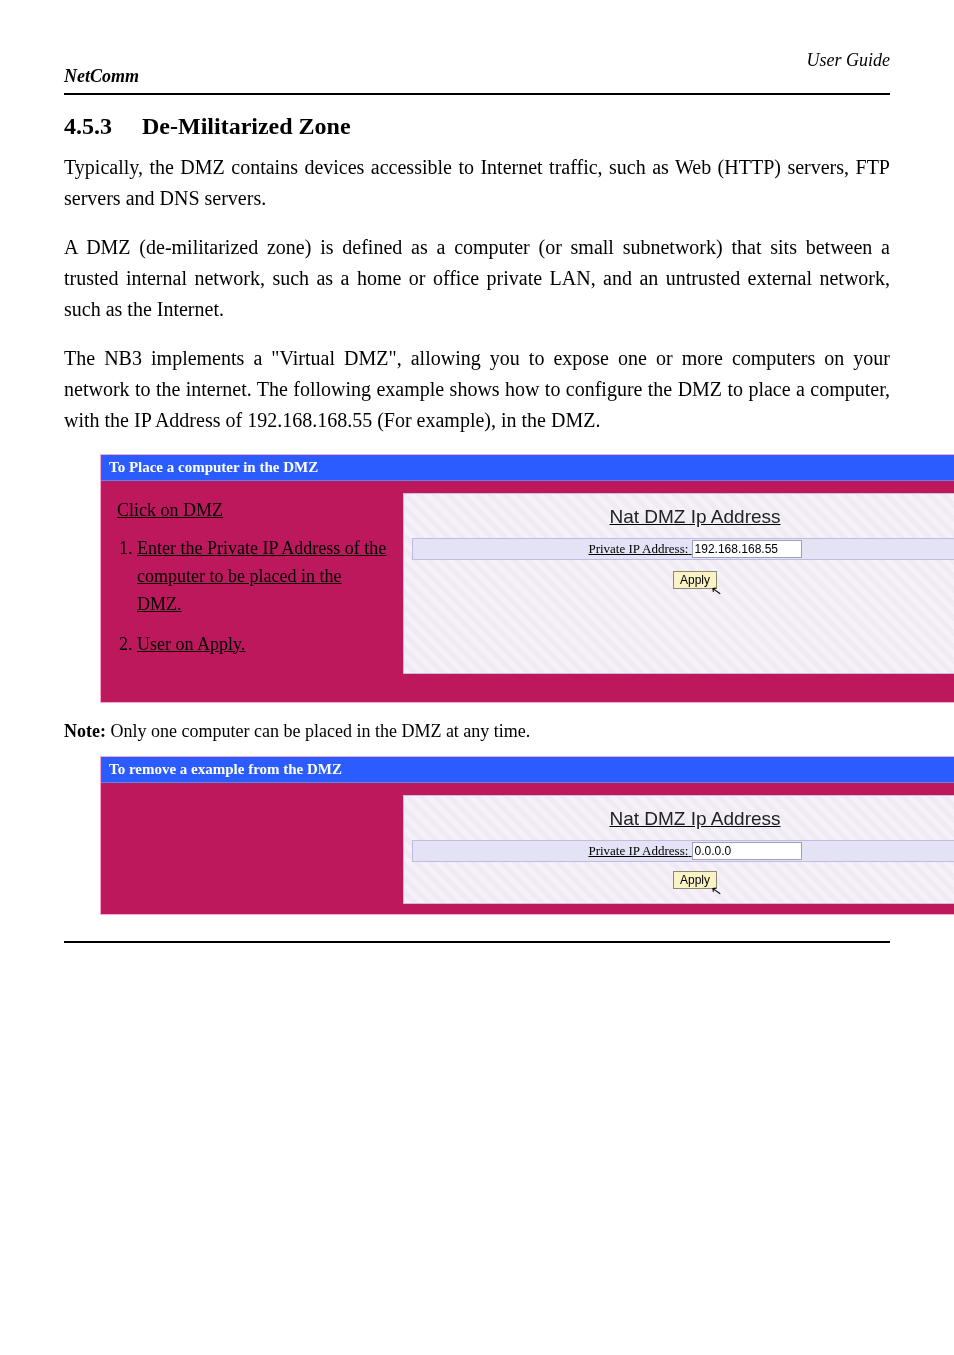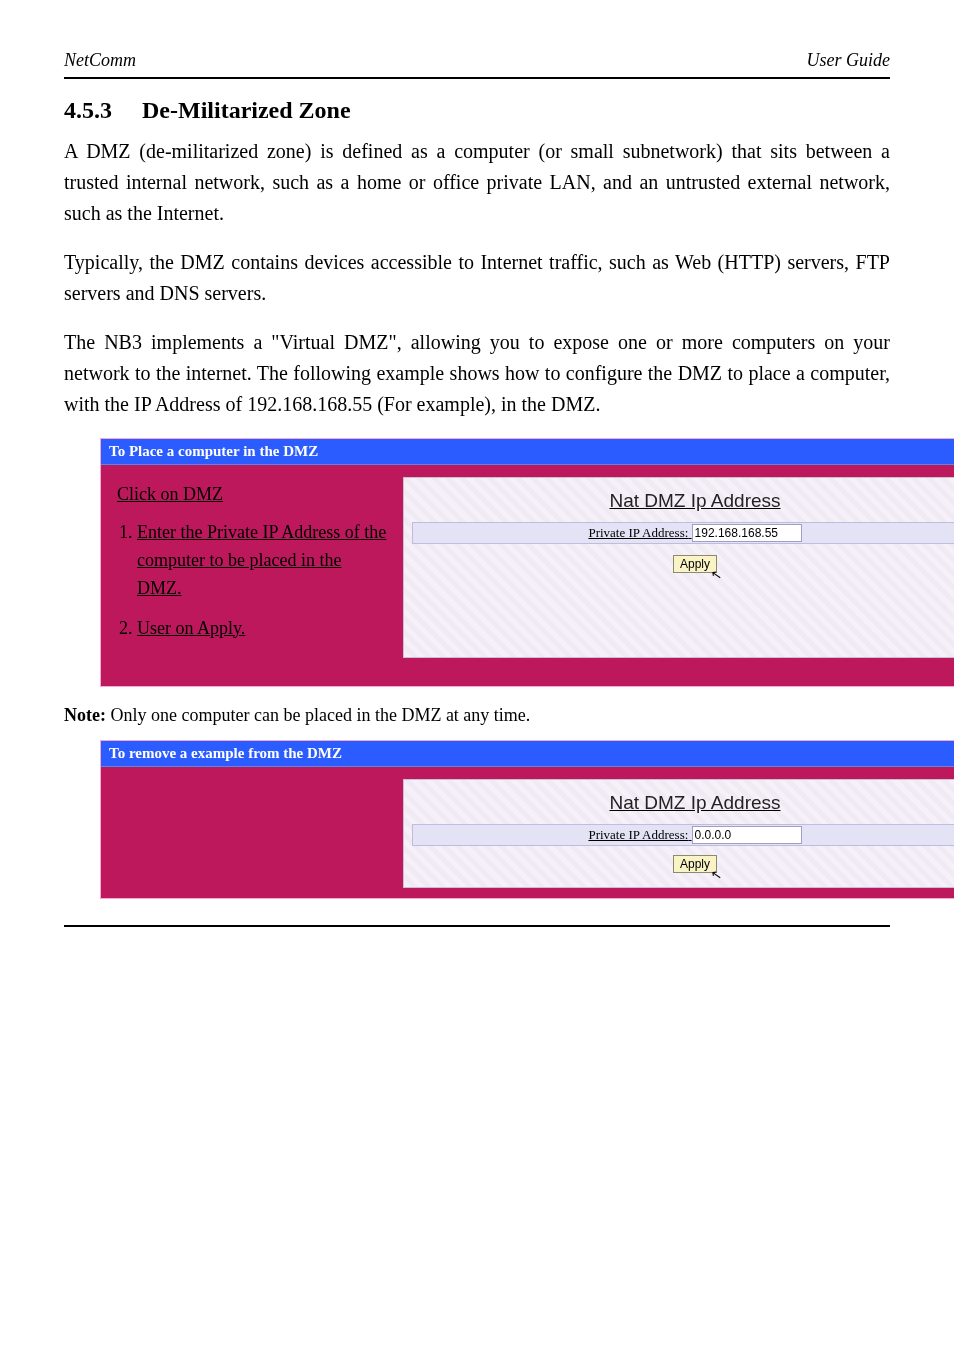--- a/index.html
+++ b/index.html
@@ -20,21 +20,21 @@
     margin: 6px 0 18px 0;
   }
   .header-row {
     display: flex;
     justify-content: space-between;
     font-size: 18px;
     font-style: italic;
     font-family: "Times New Roman", serif;
     margin-bottom: 6px;
   }
-  .header-left { font-weight: normal; }
+  .header-left { font-weight: bold; margin-top: 16px; }
   .header-right { font-style: italic; }
   .section-num { font-family: "Times New Roman", serif; font-size: 24px; font-weight: bold; margin: 12px 0 12px 0; }
   .body-text {
     font-family: "Times New Roman", serif;
     font-size: 20px;
     line-height: 1.55;
     text-align: justify;
     margin-bottom: 18px;
   }
   .body-text-b { font-family: "Times New Roman", serif; font-size: 20px; line-height: 1.55; margin: 8px 0 14px 0; }
@@ -154,22 +154,22 @@
     <div class="header-right">User Guide</div>
   </div>
   <hr class="header-rule">
 
   <div class="section-num">
     <span>4.5.3</span>
     &nbsp;&nbsp;&nbsp;
     <span>De-Militarized Zone</span>
   </div>
 
+  <p class="body-text">Typically, the DMZ contains devices accessible to Internet traffic, such as Web (HTTP) servers, FTP servers and DNS servers.</p>
   <p class="body-text">A DMZ (de-militarized zone) is defined as a computer (or small subnetwork) that sits between a trusted internal network, such as a home or office private LAN, and an untrusted external network, such as the Internet.</p>
-  <p class="body-text">Typically, the DMZ contains devices accessible to Internet traffic, such as Web (HTTP) servers, FTP servers and DNS servers.</p>
   <p class="body-text">The NB3 implements a "Virtual DMZ", allowing you to expose one or more computers on your network to the internet. The following example shows how to configure the DMZ to place a computer, with the IP Address of 192.168.168.55 (For example), in the DMZ.</p>
 
   <div class="panel-outer">
     <div class="panel-titlebar">To Place a computer in the DMZ</div>
     <div class="panel-body">
       <div class="panel-left">
         <div>Click on DMZ</div>
         <ol class="num-list">
           <li>Enter the Private IP Address of the computer to be placed in the DMZ.</li>
           <li>User on Apply.</li>

